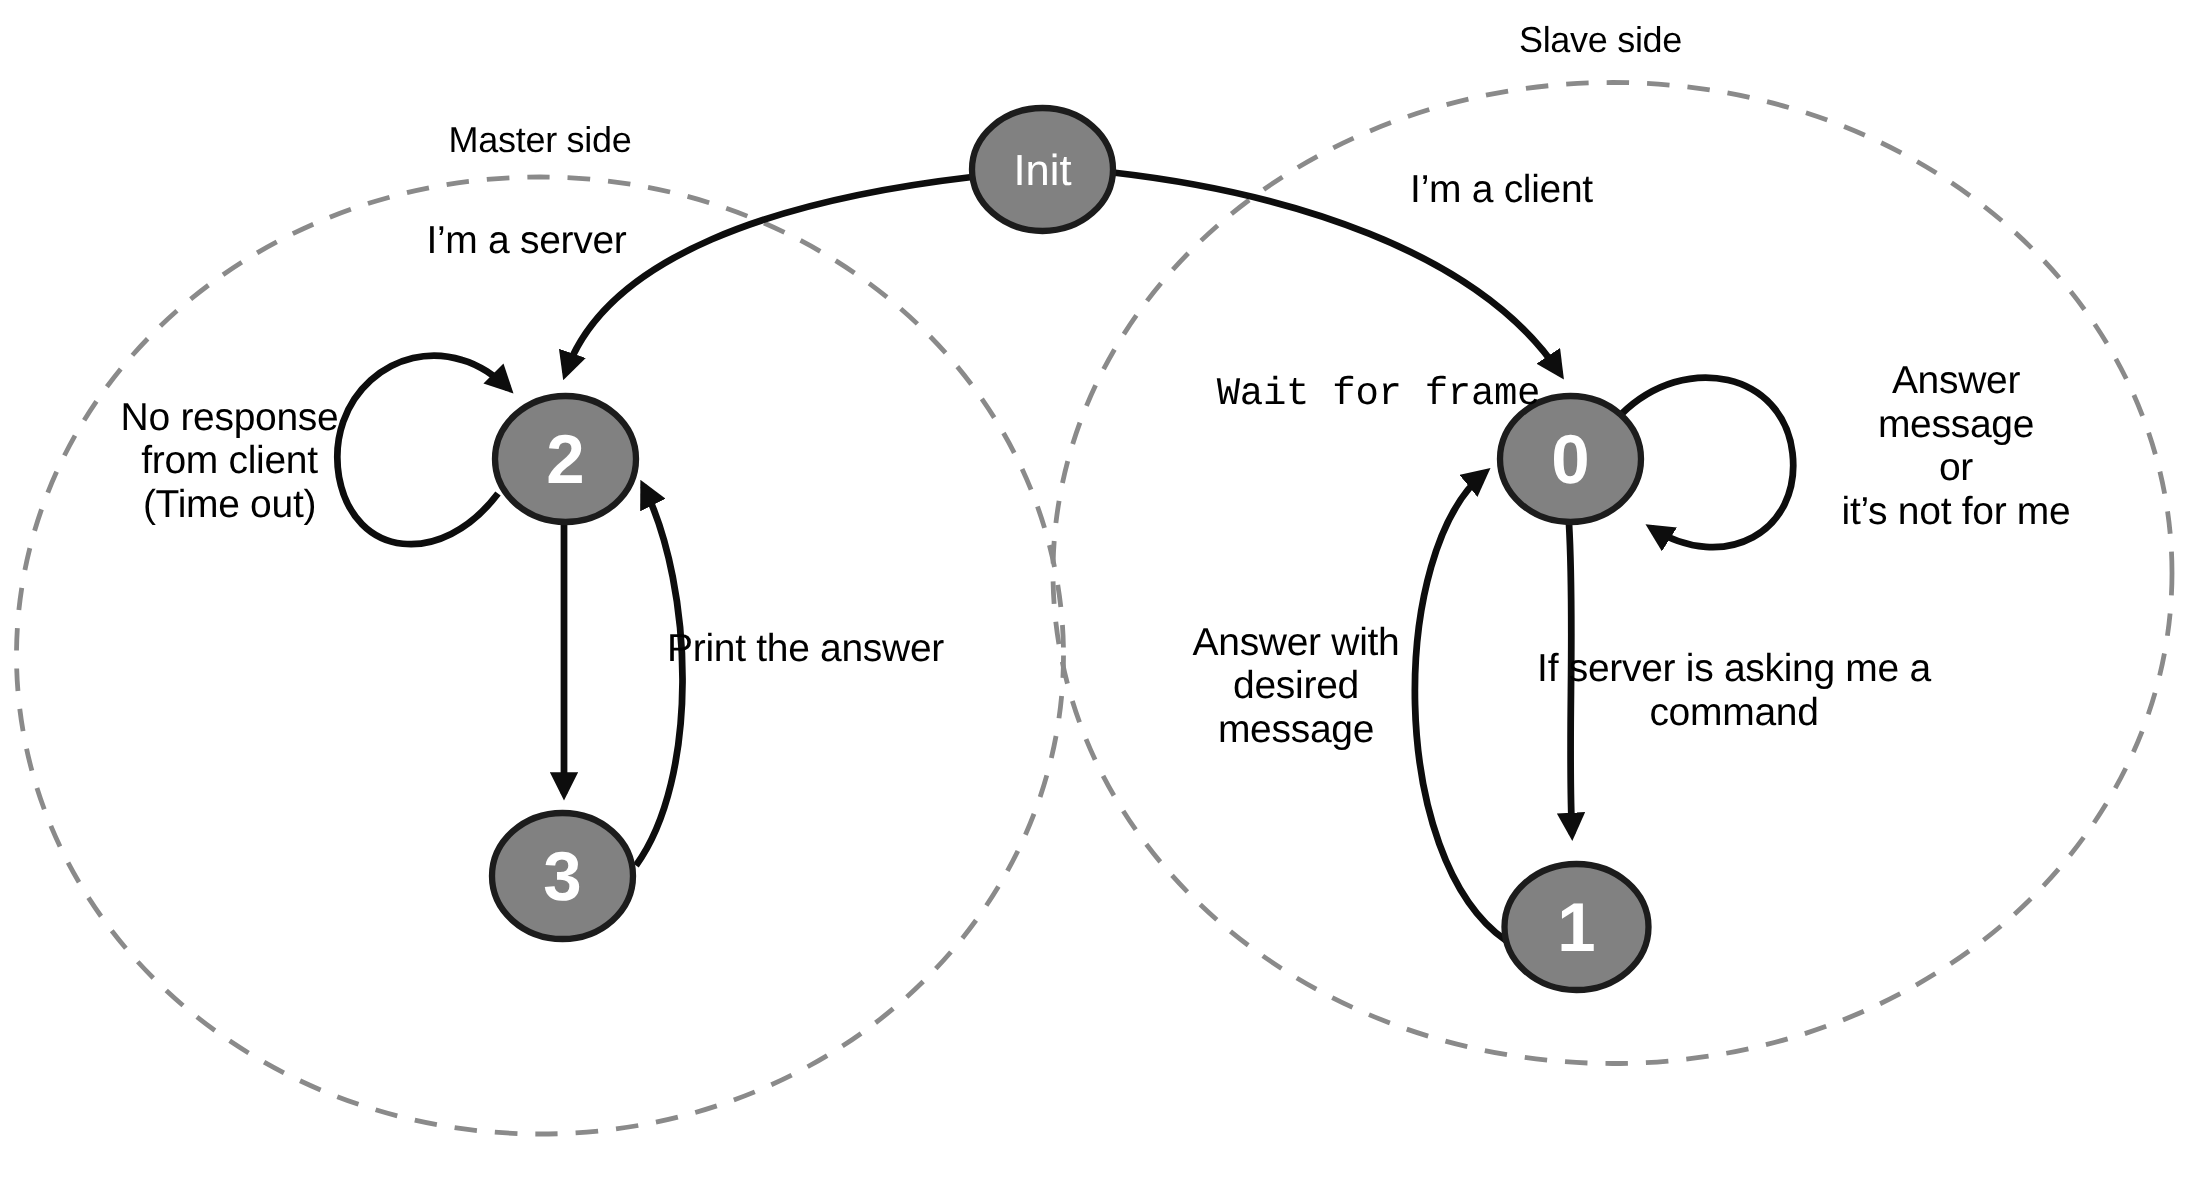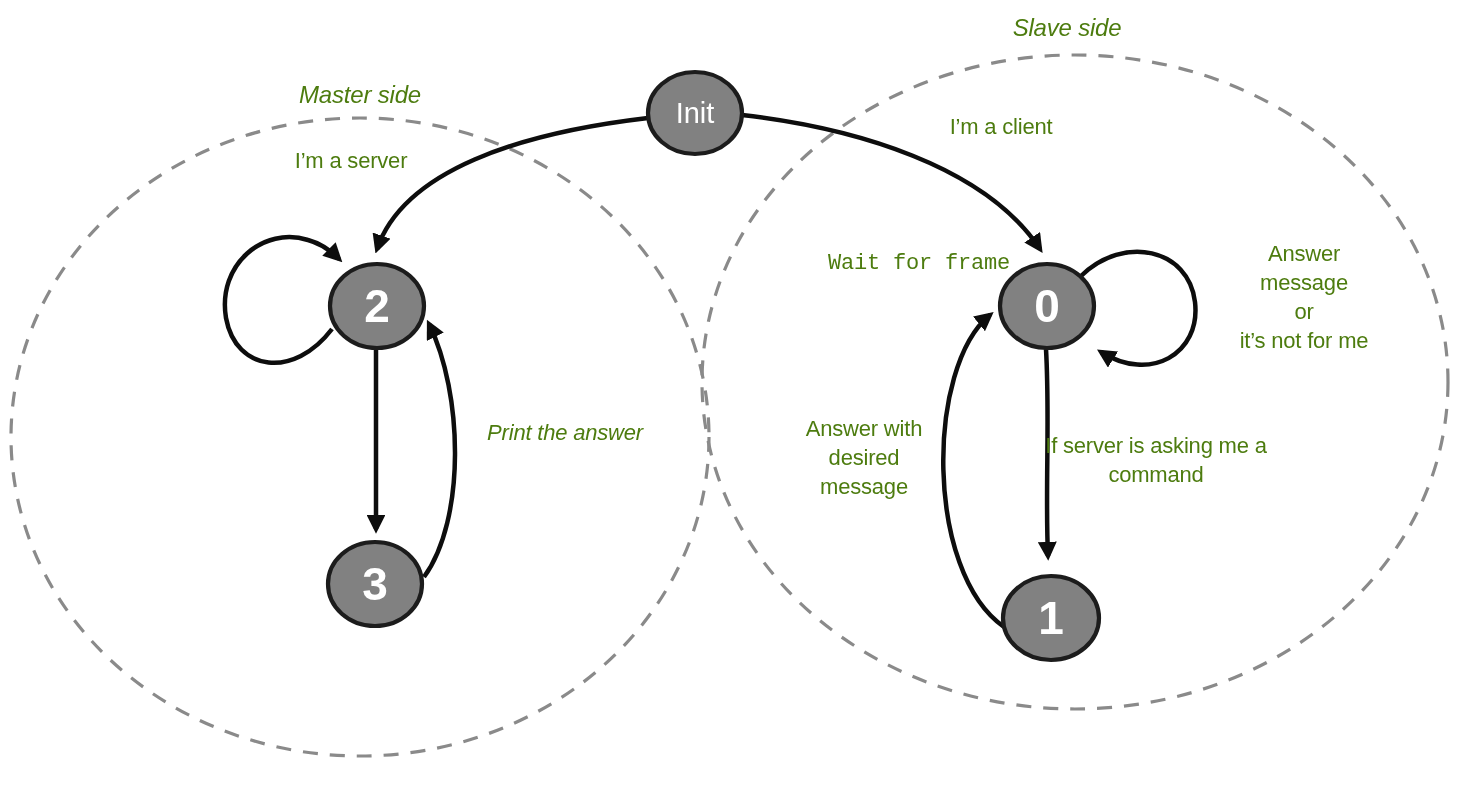--- a/index.html
+++ b/index.html
@@ -20,26 +20,26 @@
     font-weight:700;
     text-anchor:middle;
   }
   .nodeText.big{font-size:46px;}
   .nodeText.init{font-size:29px;font-weight:400;}
   .lbl{
     position:absolute;
     transform:translate(-50%,-50%);
     text-align:center;
     white-space:pre-line;
-    font-size:22px;
+    font-size:26px;
     line-height:29px;
-    color:#4d7c0f;
+    color:#000000;
     letter-spacing:-0.2px;
   }
-  .lbl.side{color:#4d7c0f;font-size:24px;font-style:italic;}
+  .lbl.side{color:#000000;font-size:24px;}
 </style>
 </head>
 <body>
 
 <div class="stage">
 
   <svg width="1461" height="791" viewBox="0 0 1461 791">
     <defs>
       <marker id="arrow" viewBox="0 0 10 10" refX="7.5" refY="5" markerWidth="4.2" markerHeight="4.2" orient="auto">
         <path d="M0,0 L10,5 L0,10 Z" fill="#0d0d0d"></path>
@@ -82,21 +82,24 @@
       <ellipse class="node" cx="1051" cy="618" rx="48" ry="42"></ellipse>
       <text class="nodeText big" x="1051" y="634">1</text>
     </g>
   </svg>
 
   <div class="lbl side" style="left:360px;top:94px;">Master side</div>
   <div class="lbl side" style="left:1067px;top:27px;">Slave side</div>
 
   <div class="lbl" style="left:351px;top:160px;">I’m a server</div>
   <div class="lbl" style="left:1001px;top:126px;">I’m a client</div>
-  <div class="lbl" style="left:565px;top:432px;font-style:italic;">Print the answer</div>
+  <div class="lbl" style="left:153px;top:307px;">No response
+from client
+(Time out)</div>
+  <div class="lbl" style="left:537px;top:432px;">Print the answer</div>
   <div class="lbl" style="left:919px;top:263px;font-family:Liberation Mono, monospace;">Wait for frame</div>
   <div class="lbl" style="left:1304px;top:297px;">Answer message
 or
 it’s not for me</div>
   <div class="lbl" style="left:864px;top:457px;">Answer with
 desired
 message</div>
   <div class="lbl" style="left:1156px;top:460px;text-align:center;">If server is asking me a command</div>
 
 </div>

